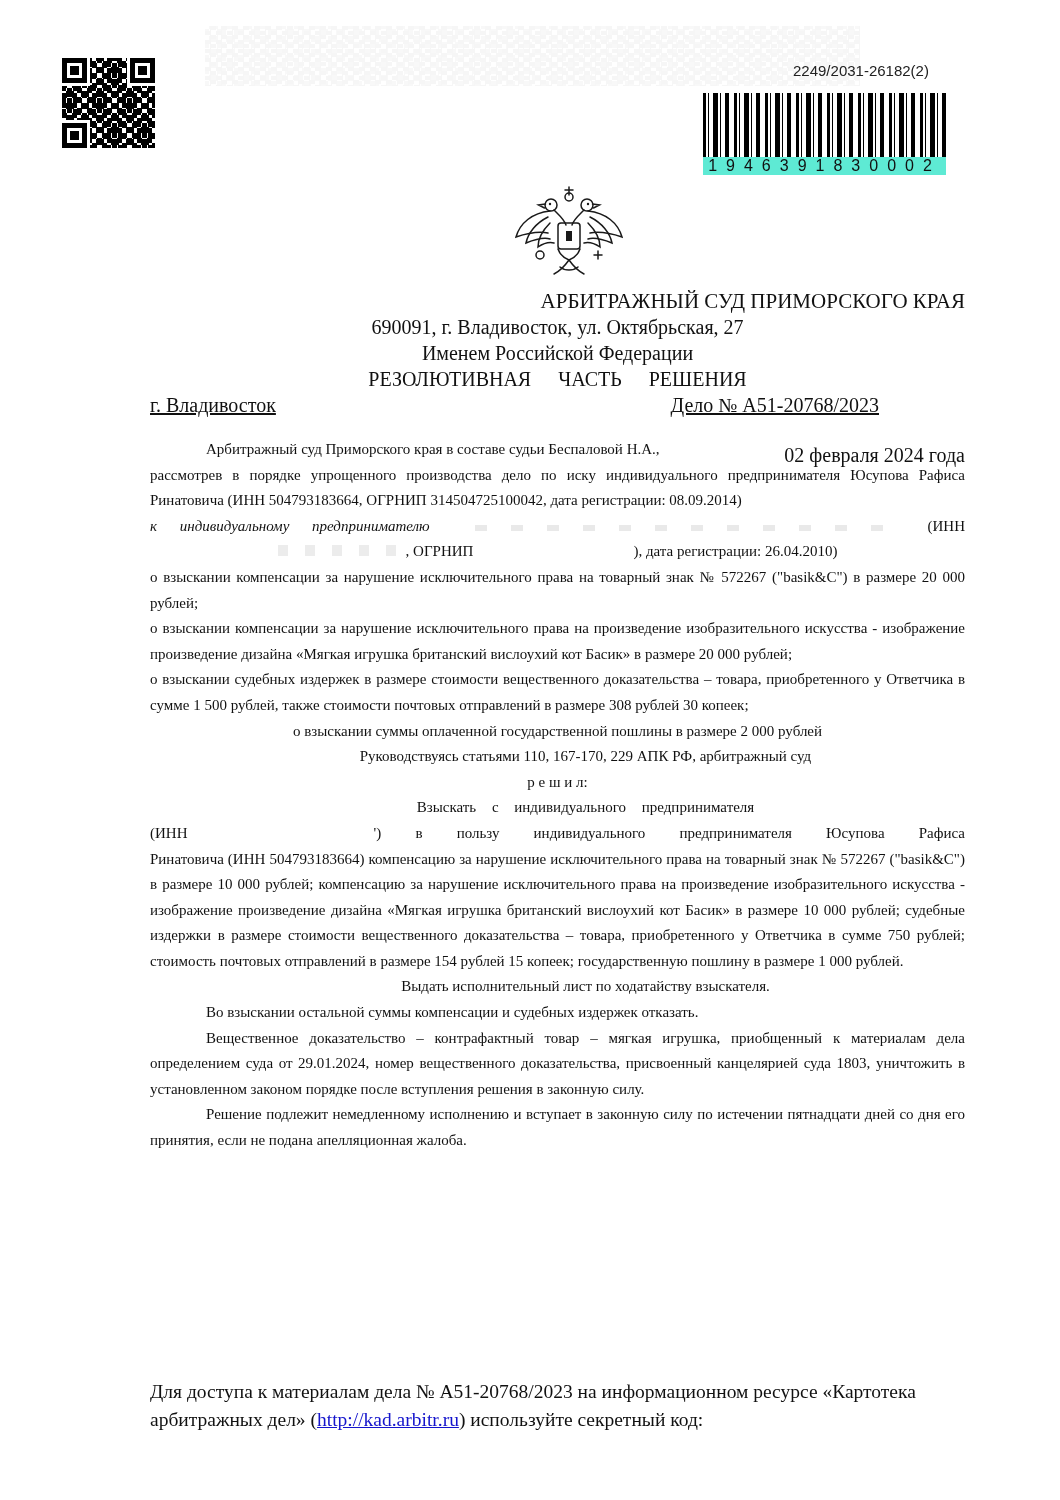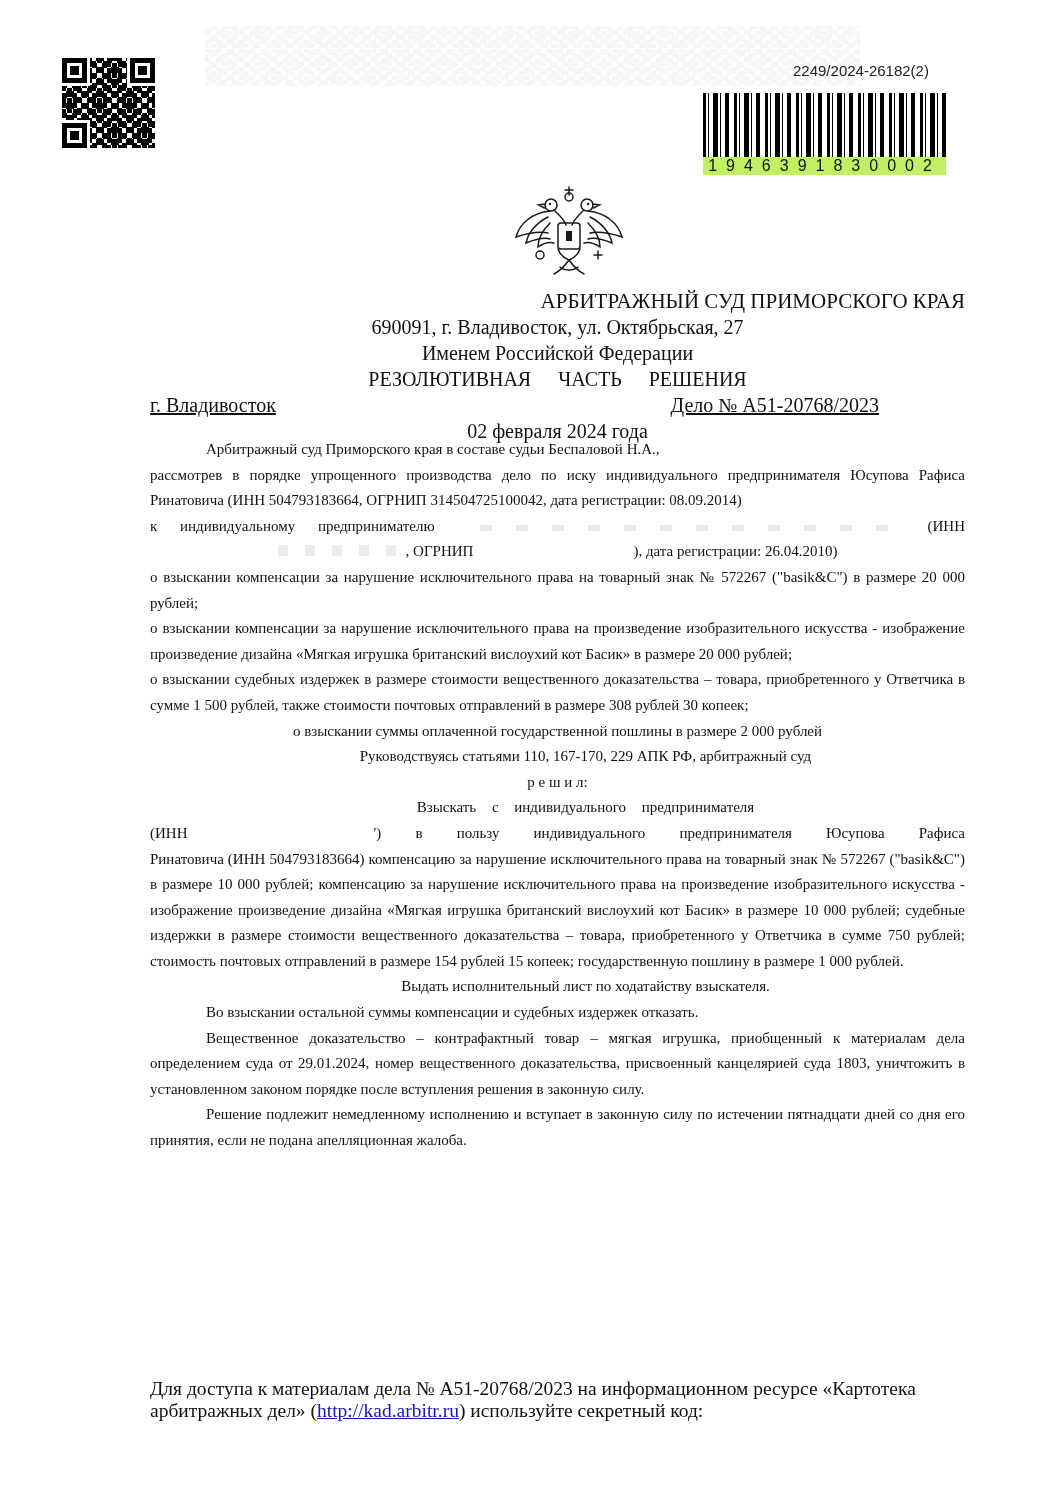--- a/index.html
+++ b/index.html
@@ -22,76 +22,76 @@
   .finder::after{content:"";position:absolute;left:3px;top:3px;width:9px;height:9px;background:#000;}
   .f-tl{left:0;top:0;} .f-tr{right:0;top:0;} .f-bl{left:0;bottom:0;}
 
   
   .docnum{position:absolute;left:793px;top:62px;font-family:"Liberation Sans",sans-serif;
           font-size:15px;color:#222;}
   .barcode{position:absolute;left:703px;top:93px;width:243px;text-align:center;}
   .bars{height:64px;background:repeating-linear-gradient(90deg,
         #000 0 3px,#fff 3px 5px,#000 5px 6px,#fff 6px 10px,#000 10px 15px,#fff 15px 17px,
         #000 17px 18px,#fff 18px 22px,#000 22px 26px,#fff 26px 31px);}
-  .bdigits{position:relative;display:inline-block;margin-top:-16px;background:#bef264;padding:0 5px;
+  .bdigits{position:relative;display:inline-block;margin-top:-16px;background:#5eead4;padding:0 5px;
            font-family:"Liberation Sans",sans-serif;font-size:16px;letter-spacing:9px;}
 
   
   .emblem{position:absolute;left:502px;top:181px;}
 
   
   .header{position:absolute;left:150px;top:288px;width:815px;text-align:center;
           font-size:20px;line-height:26px;}
   .court{font-size:21px;text-align:right;}
   .title{word-spacing:22px;}
   .cityrow{display:flex;justify-content:space-between;text-align:left;text-decoration:underline;}
   .case{margin-right:86px;}
-  .date{text-align:center;}
+  .date{text-align:right;margin-top:24px;}
 
   
   .bodytxt{position:absolute;left:150px;top:437px;width:815px;
            font-size:15px;line-height:25.6px;text-align:justify;}
   .p{text-align:justify;}
   .ind{text-indent:56px;}
   .left{text-align:center;}
   .center{text-align:center;}
 
   .line3{display:flex;}
-  .l3a{word-spacing:19px;white-space:nowrap;}
+  .l3a{word-spacing:19px;white-space:nowrap;font-style:italic;}
   .sp1{flex:1;position:relative;}
   .sp1::after{content:"";position:absolute;left:45px;right:35px;top:11px;height:6px;
       background:repeating-linear-gradient(90deg,#e9e9e9 0 12px,transparent 12px 36px);}
   .smudge{display:inline-block;width:128px;height:11px;
       background:repeating-linear-gradient(90deg,#ececec 0 10px,transparent 10px 27px);}
   .gap2{display:inline-block;width:160px;}
 
   .r1{padding-left:56px;word-spacing:12px;text-align:center;}
   .r2{display:flex;}
   .r2gap{width:186px;}
   .r2b{flex:1;text-align:justify;text-align-last:justify;}
 
   
   .footer{position:absolute;left:150px;top:1378px;width:815px;font-size:19.5px;
-          line-height:22px;text-align:left;}
+          line-height:28px;text-align:left;}
   .link{color:#1414cc;text-decoration:underline;cursor:pointer;}
 </style>
 </head>
 <body>
 
 <div class="page">
 
   <div class="noise"></div>
 
   <div class="qr">
     <div class="finder f-tl"></div>
     <div class="finder f-tr"></div>
     <div class="finder f-bl"></div>
   </div>
 
-  <div class="docnum">2249/2024-26182(2)</div>
+  <div class="docnum">2249/2031-26182(2)</div>
 
   <div class="barcode">
     <div class="bars"></div>
     <div class="bdigits">1946391830002</div>
   </div>
 
   <div class="emblem">
     <svg width="134" height="100" viewBox="0 0 134 100">
       <g fill="none" stroke="#1a1a1a" stroke-width="1.5" stroke-linecap="round">
         <path d="M67 14 v-8 M63 9 h8"></path>

